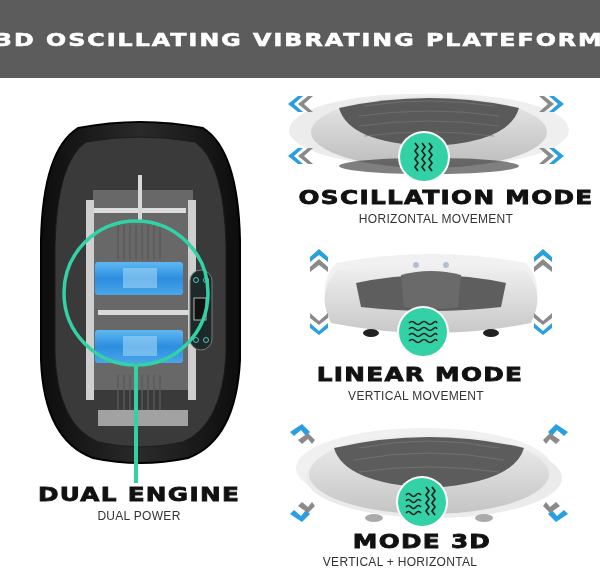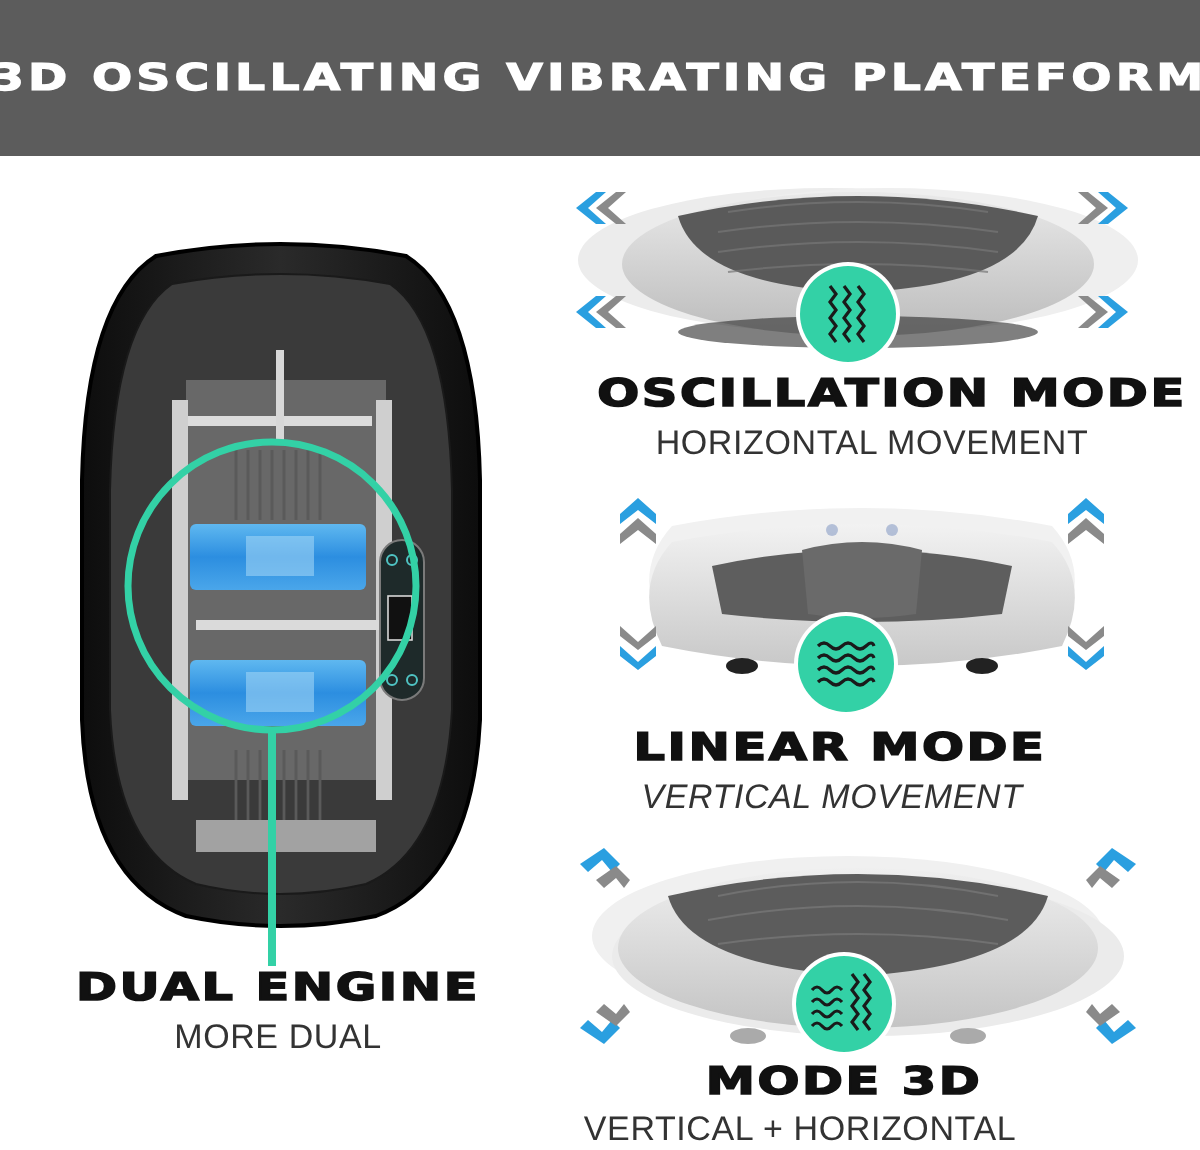--- a/index.html
+++ b/index.html
@@ -1,20 +1,20 @@
 <!DOCTYPE html>
 <html><head>
 <meta charset="utf-8">
 <style>
   html, body { margin: 0; padding: 0; }
   body { width: 600px; height: 575px; background: #ffffff; position: relative; overflow: hidden; font-family: "DejaVu Sans", sans-serif; }
   .header { position: absolute; left: 0; top: 0; width: 600px; height: 78px; background: #5c5c5c; display: flex; align-items: center; justify-content: center; }
   .header-title { color: #ffffff; font-family: "DejaVu Sans", sans-serif; font-weight: 900; font-size: 18.5px; letter-spacing: 1.6px; transform: scaleX(1.28); transform-origin: center; white-space: nowrap; -webkit-text-stroke: 0.6px #ffffff; }
   .label-bold { position: absolute; color: #111111; font-family: "DejaVu Sans", sans-serif; font-weight: 900; font-size: 19px; letter-spacing: 1px; white-space: nowrap; -webkit-text-stroke: 0.8px #111; transform: translateX(-50%) scaleX(1.3); }
-  .label-sub { position: absolute; color: #333333; font-family: "Liberation Sans", sans-serif; font-size: 17px; letter-spacing: 0.3px; white-space: nowrap; transform: translateX(-50%); }
+  .label-sub { position: absolute; color: #333333; font-family: "Liberation Sans", sans-serif; font-size: 12px; letter-spacing: 0.3px; white-space: nowrap; transform: translateX(-50%); }
   .abs { position: absolute; }
   svg { display: block; }
 </style>
 </head>
 <body>
 
 <div class="header">
   <div class="header-title">3D OSCILLATING VIBRATING PLATEFORM</div>
 </div>
 
@@ -81,21 +81,21 @@
 </div>
 
 <div class="abs" style="left:58px; top:215px;">
   <svg width="156" height="270" viewBox="0 0 156 270">
     <circle cx="78" cy="78" r="72" fill="none" stroke="#33d1a6" stroke-width="3.5"></circle>
     <line x1="78" y1="150" x2="78" y2="268" stroke="#33d1a6" stroke-width="4"></line>
   </svg>
 </div>
 
 <div class="label-bold" style="left:139px; top:483px;">DUAL ENGINE</div>
-<div class="label-sub" style="left:139px; top:509px;">MORE DUAL</div>
+<div class="label-sub" style="left:139px; top:509px;">DUAL POWER</div>
 
 <div class="abs" style="left:284px; top:88px;">
   <svg width="290" height="92" viewBox="0 0 290 92">
     <defs>
       <linearGradient id="plat1" x1="0" y1="0" x2="0" y2="1">
         <stop offset="0" stop-color="#e9e9e9"></stop>
           <stop offset="1" stop-color="#bcbcbc"></stop>
       </linearGradient>
     </defs>
 
@@ -186,21 +186,21 @@
     <circle cx="27" cy="27" r="24" fill="#33d1a6"></circle>
     <g fill="none" stroke="#1a1a1a" stroke-width="1.6">
       <path d="M13 18 Q16 15 19 18 T25 18 T31 18 T37 18 T41 18"></path>
       <path d="M13 24 Q16 21 19 24 T25 24 T31 24 T37 24 T41 24"></path>
       <path d="M13 30 Q16 27 19 30 T25 30 T31 30 T37 30 T41 30"></path>
       <path d="M13 36 Q16 33 19 36 T25 36 T31 36 T37 36 T41 36"></path>
     </g>
   </svg>
 </div>
 <div class="label-bold" style="left:420px; top:363px;">LINEAR MODE</div>
-<div class="label-sub" style="left:416px; top:389px;font-style:italic;">VERTICAL MOVEMENT</div>
+<div class="label-sub" style="left:416px; top:389px;">VERTICAL MOVEMENT</div>
 
 <div class="abs" style="left:284px; top:418px;">
   <svg width="290" height="110" viewBox="0 0 290 110">
     <defs>
       <linearGradient id="plat3" x1="0" y1="0" x2="0" y2="1">
         <stop offset="0" stop-color="#efefef"></stop>
           <stop offset="1" stop-color="#c4c4c4"></stop>
       </linearGradient>
     </defs>
     <ellipse cx="140" cy="50" rx="128" ry="40" fill="#f0f0f0"></ellipse>

